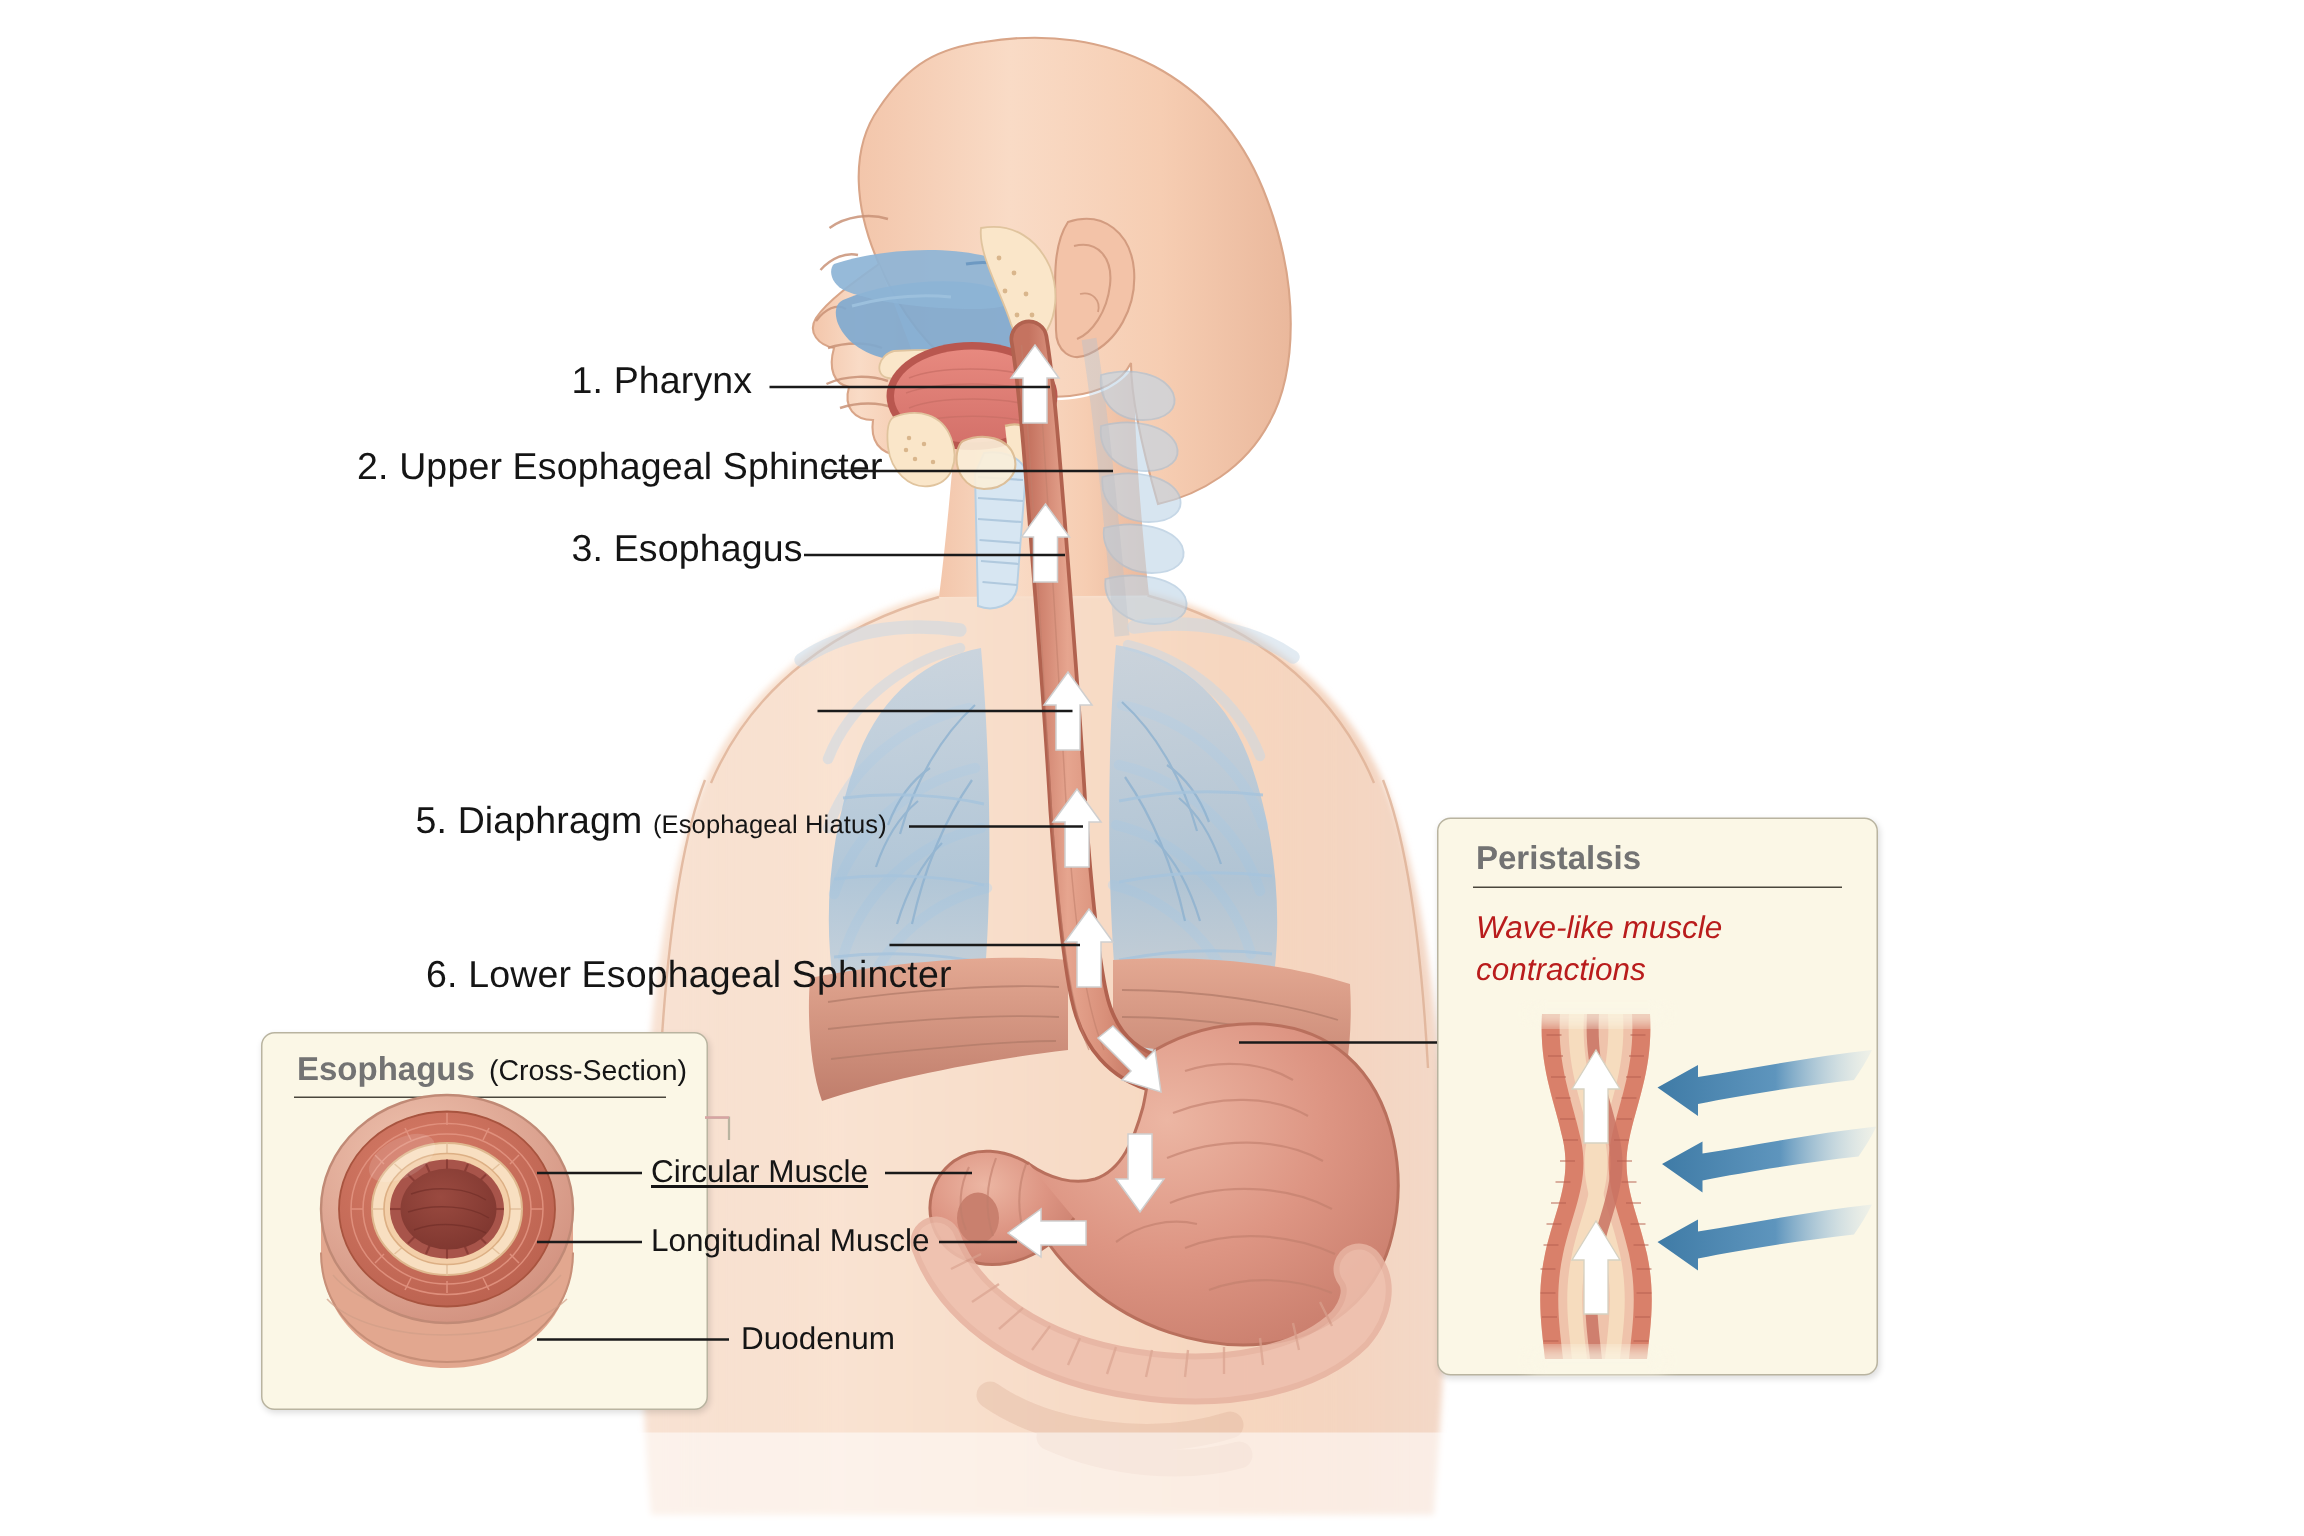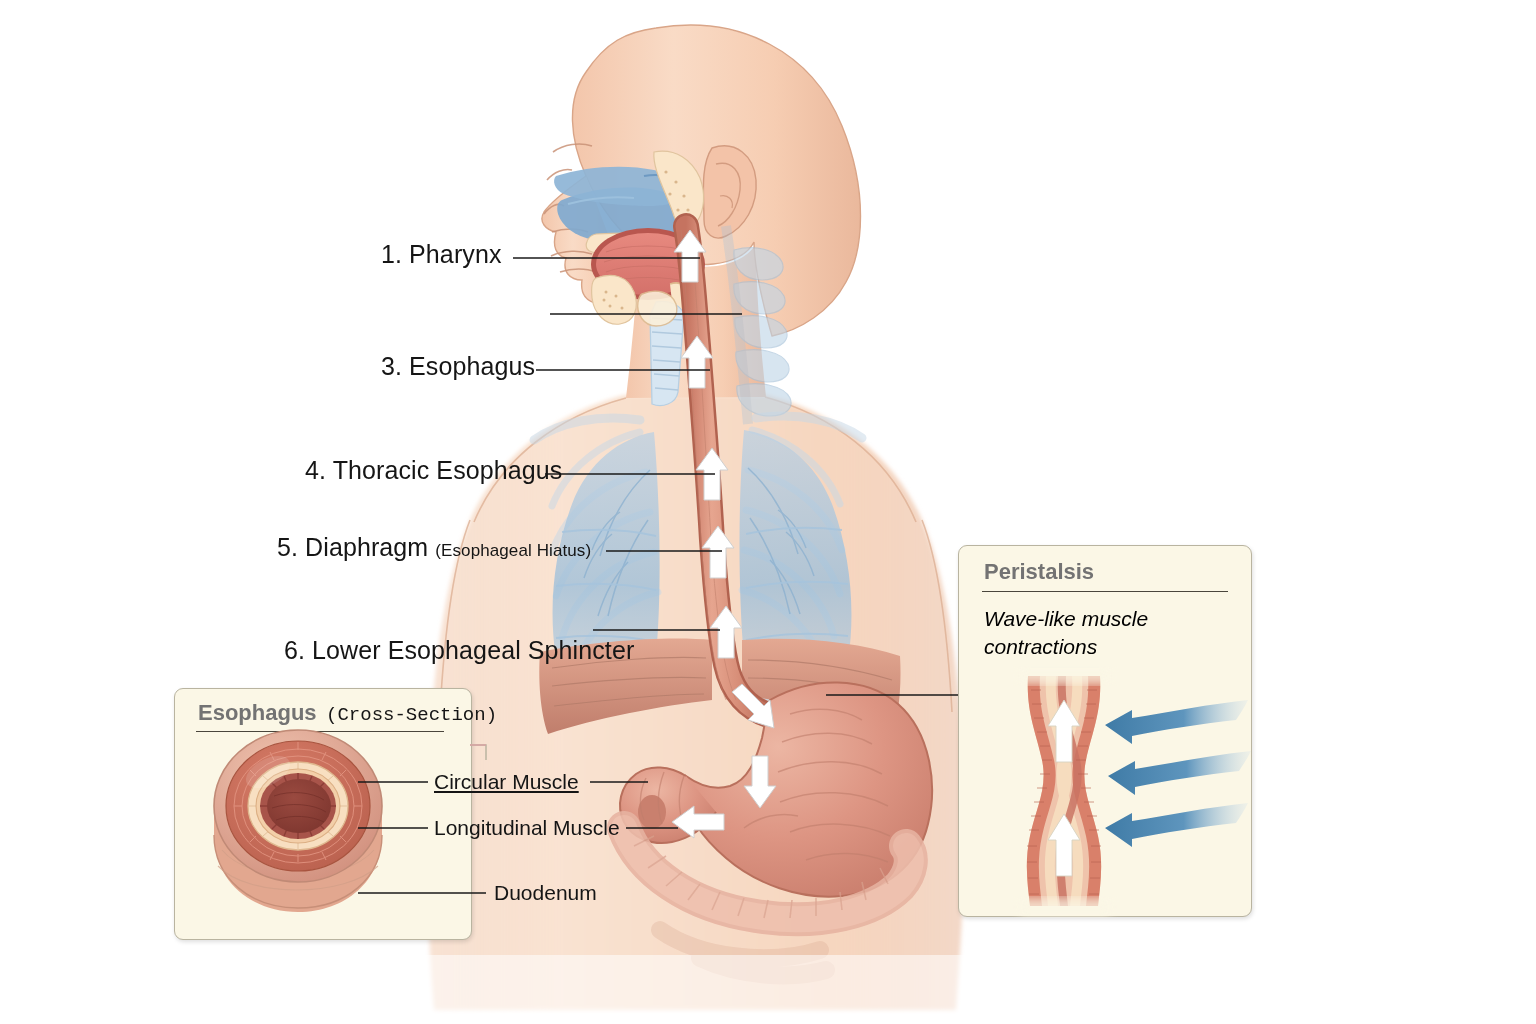--- a/index.html
+++ b/index.html
@@ -5,21 +5,21 @@
   html,body{margin:0;padding:0;background:#fff;}
   body{width:1536px;height:1024px;overflow:hidden;font-family:"Liberation Sans",sans-serif;}
   #stage{position:relative;width:1536px;height:808px;background:#ffffff;}
   svg.layer{position:absolute;left:0;top:0;width:1536px;height:1024px;}
   .lbl{position:absolute;white-space:nowrap;color:#151515;font-family:"Liberation Sans",sans-serif;}
   .lbl-main{font-size:25px;letter-spacing:.1px;}
   .lbl-sub{font-size:17px;}
   .lbl-inset{font-size:21px;}
   .panel-title{font-size:22px;font-weight:bold;color:#737373;}
   .panel-title-sub{font-size:19px;font-weight:normal;}
-  .panel-body{font-size:21px;font-style:italic;color:#000000;line-height:1.28;}
+  .panel-body{font-size:21px;font-style:italic;color:#b91c1c;line-height:1.28;}
   .panel{position:absolute;background:#fbf7e6;border:1.5px solid #b9b4a0;border-radius:9px;box-shadow:1px 2px 4px rgba(0,0,0,.13);}
   .rule{position:absolute;height:1.4px;background:#4a463c;}
 </style>
 </head>
 <body>
 
 <div id="stage">
 
   <svg class="layer" viewBox="0 0 1536 1024">
     <defs>
@@ -362,43 +362,43 @@
       <line x1="536" y1="370" x2="710" y2="370"></line>
       <line x1="545" y1="474" x2="715" y2="474"></line>
       <line x1="606" y1="551" x2="722" y2="551"></line>
       <line x1="593" y1="630" x2="720" y2="630"></line>
     </g>
   </svg>
 
   <div class="lbl lbl-main" style="left:381px;top:240px;">
     <span>1. Pharynx</span>
   </div>
+  <div class="lbl lbl-main" style="left:238px;top:297px;">
+    <span>2. Upper Esophageal Sphincter</span>
+  </div>
   <div class="lbl lbl-main" style="left:381px;top:352px;">
     <span>3. Esophagus</span>
-  </div>
-  <div class="lbl lbl-main" style="left:305px;top:456px;">
-    <span>4. Thoracic Esophagus</span>
   </div>
   <div class="lbl lbl-main" style="left:277px;top:533px;">
     <span>5. Diaphragm</span><span class="lbl-sub" style="margin-left:7px;">(Esophageal Hiatus)</span>
   </div>
   <div class="lbl lbl-main" style="left:284px;top:636px;">
     <span>6. Lower Esophageal Sphincter</span>
   </div>
 
   <div class="panel" style="left:174px;top:688px;width:296px;height:250px;"></div>
 
   <svg class="layer" viewBox="0 0 1536 1024">
     <path d="M470 745 L486 745 L486 760" fill="none" stroke="#b9b4a0" stroke-width="1.5"></path>
     <path d="M470 745 L486 745" fill="none" stroke="#d8a3a3" stroke-width="1.5"></path>
   </svg>
 
   <div class="lbl" style="left:198px;top:700px;">
     <span class="panel-title">Esophagus</span>
-    <span class="panel-title-sub" style="margin-left:5px;font-family:Liberation Mono, monospace;">(Cross-Section)</span>
+    <span class="panel-title-sub" style="margin-left:5px;">(Cross-Section)</span>
   </div>
   <div class="rule" style="left:196px;top:731px;width:248px;"></div>
 
   <svg class="layer" viewBox="0 0 1536 1024">
     <g>
 
       <path d="M214 835 C214 880 250 912 298 912 C346 912 382 880 382 835 L382 800 L214 800 Z" fill="#e2a78f"></path>
       <path d="M214 835 C214 878 250 908 298 908 C346 908 382 878 382 835" fill="none" stroke="#c78f78" stroke-width="1.4"></path>
       <g fill="none" stroke="#d19f88" stroke-width="1.1" opacity=".7">
         <path d="M222 850 C250 884 342 886 374 850"></path>

